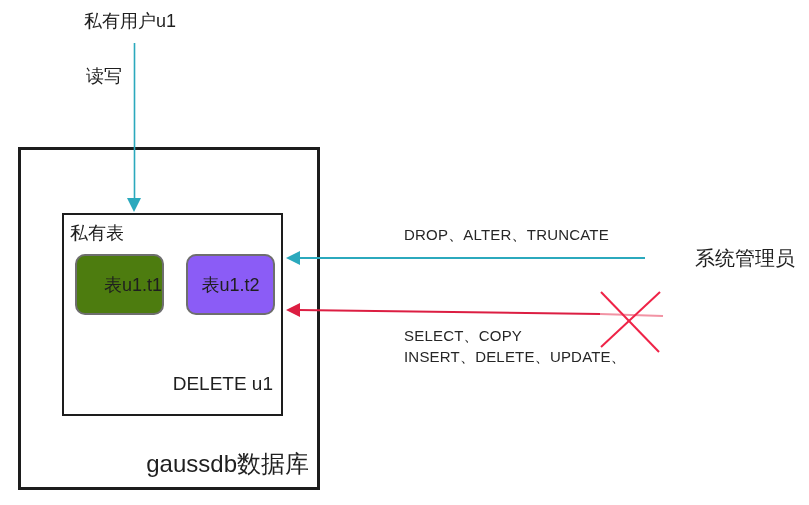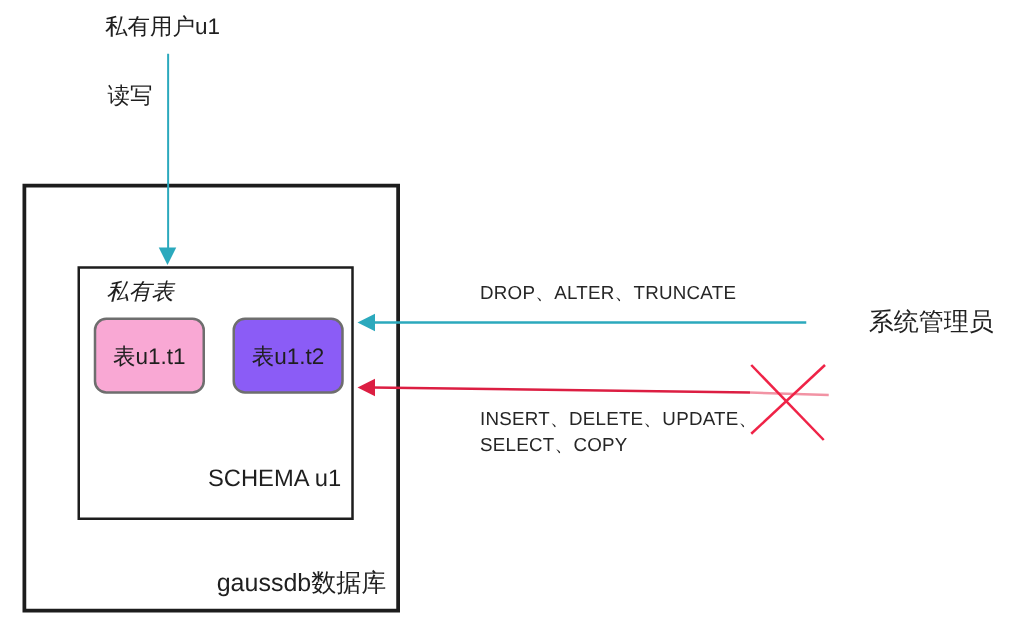--- a/index.html
+++ b/index.html
@@ -19,20 +19,21 @@
   .abs { position: absolute; }
   .label {
     white-space: nowrap;
     line-height: 1.2;
   }
   .cn-label { font-size: 18px; }
   .sql-label {
     font-size: 15px;
     color: #262626;
     letter-spacing: 0.2px;
+    margin-left: 20px;
   }
   #outer-box {
     left: 18px; top: 147px;
     width: 302px; height: 343px;
     border: 3px solid #1d1d1d;
     box-sizing: border-box;
     background: transparent;
   }
   #schema-box {
     left: 41px; top: 63px;            
@@ -46,28 +47,28 @@
     border: 2px solid #6e6e6e;
     border-radius: 10px;
     box-sizing: border-box;
     display: flex;
     align-items: center;
     justify-content: center;
     font-size: 18px;
   }
   #table-box-1 { left: 11px; top: 39px; }
   #table-box-2 { left: 122px; top: 39px; }
-  #private-table-label { left: 21px; top: 8px; font-style: italic; }
+  #private-table-label { left: 6px; top: 8px; }
   #schema-label {
     right: 8px; bottom: 18px;
     font-size: 19px;
   }
   #gaussdb-label {
     right: 8px; bottom: 8px;
-    font-size: 20px;
+    font-size: 24px;
   }
   #private-user-label { left: 72px; top: 11px; margin-left: 12px; }
   #read-write-label  { left: 86px; top: 66px; }
   #drop-ops-label { left: 384px; top: 226px; }
   #insert-ops-label { left: 384px; top: 325px; line-height: 21px; }
   #admin-label { left: 695px; top: 246px; font-size: 20px; line-height: 24px; }
   #arrow-layer {
     left: 0; top: 0;
     width: 809px; height: 505px;
     pointer-events: none;
@@ -78,43 +79,43 @@
 
 <div id="stage">
 
   <div class="abs label cn-label" id="private-user-label">私有用户u1</div>
 
   <div class="abs label cn-label" id="read-write-label">读写</div>
 
   <div class="abs label sql-label" id="drop-ops-label">DROP、ALTER、TRUNCATE</div>
 
   <div class="abs label sql-label" id="insert-ops-label">
+    <div>SELECT、COPY</div>
     <div>INSERT、DELETE、UPDATE、</div>
-    <div>SELECT、COPY</div>
   </div>
 
   <div class="abs label" id="admin-label">
     <div>系统管理员</div>
   </div>
 
   <div class="abs" id="outer-box" style="border-color: rgb(29, 29, 29);">
 
     <div class="abs" id="schema-box" style="border-color: rgb(29, 29, 29);">
 
       <div class="abs label cn-label" id="private-table-label">私有表</div>
 
-      <div class="table-box" id="table-box-1" style="background: #f9a8d4; border-color: rgb(110, 110, 110);">
+      <div class="table-box" id="table-box-1" style="background: #4d7c0f; border-color: rgb(110, 110, 110); justify-content: flex-end;">
         <span>表u1.t1</span>
       </div>
 
       <div class="table-box" id="table-box-2" style="background: #8b5cf6; border-color: rgb(110, 110, 110);">
         <span>表u1.t2</span>
       </div>
 
-      <div class="abs label" id="schema-label">SCHEMA u1</div>
+      <div class="abs label" id="schema-label">DELETE u1</div>
     </div>
 
     <div class="abs label" id="gaussdb-label">gaussdb数据库</div>
   </div>
 
   <svg class="abs" id="arrow-layer" viewBox="0 0 809 505" xmlns="http://www.w3.org/2000/svg">
 
     <line x1="134.5" y1="43" x2="134.5" y2="200" stroke-width="1.6" stroke="#2BA9BD"></line>
     <polygon points="134,212 127,198 141,198" fill="#2BA9BD"></polygon>
 

